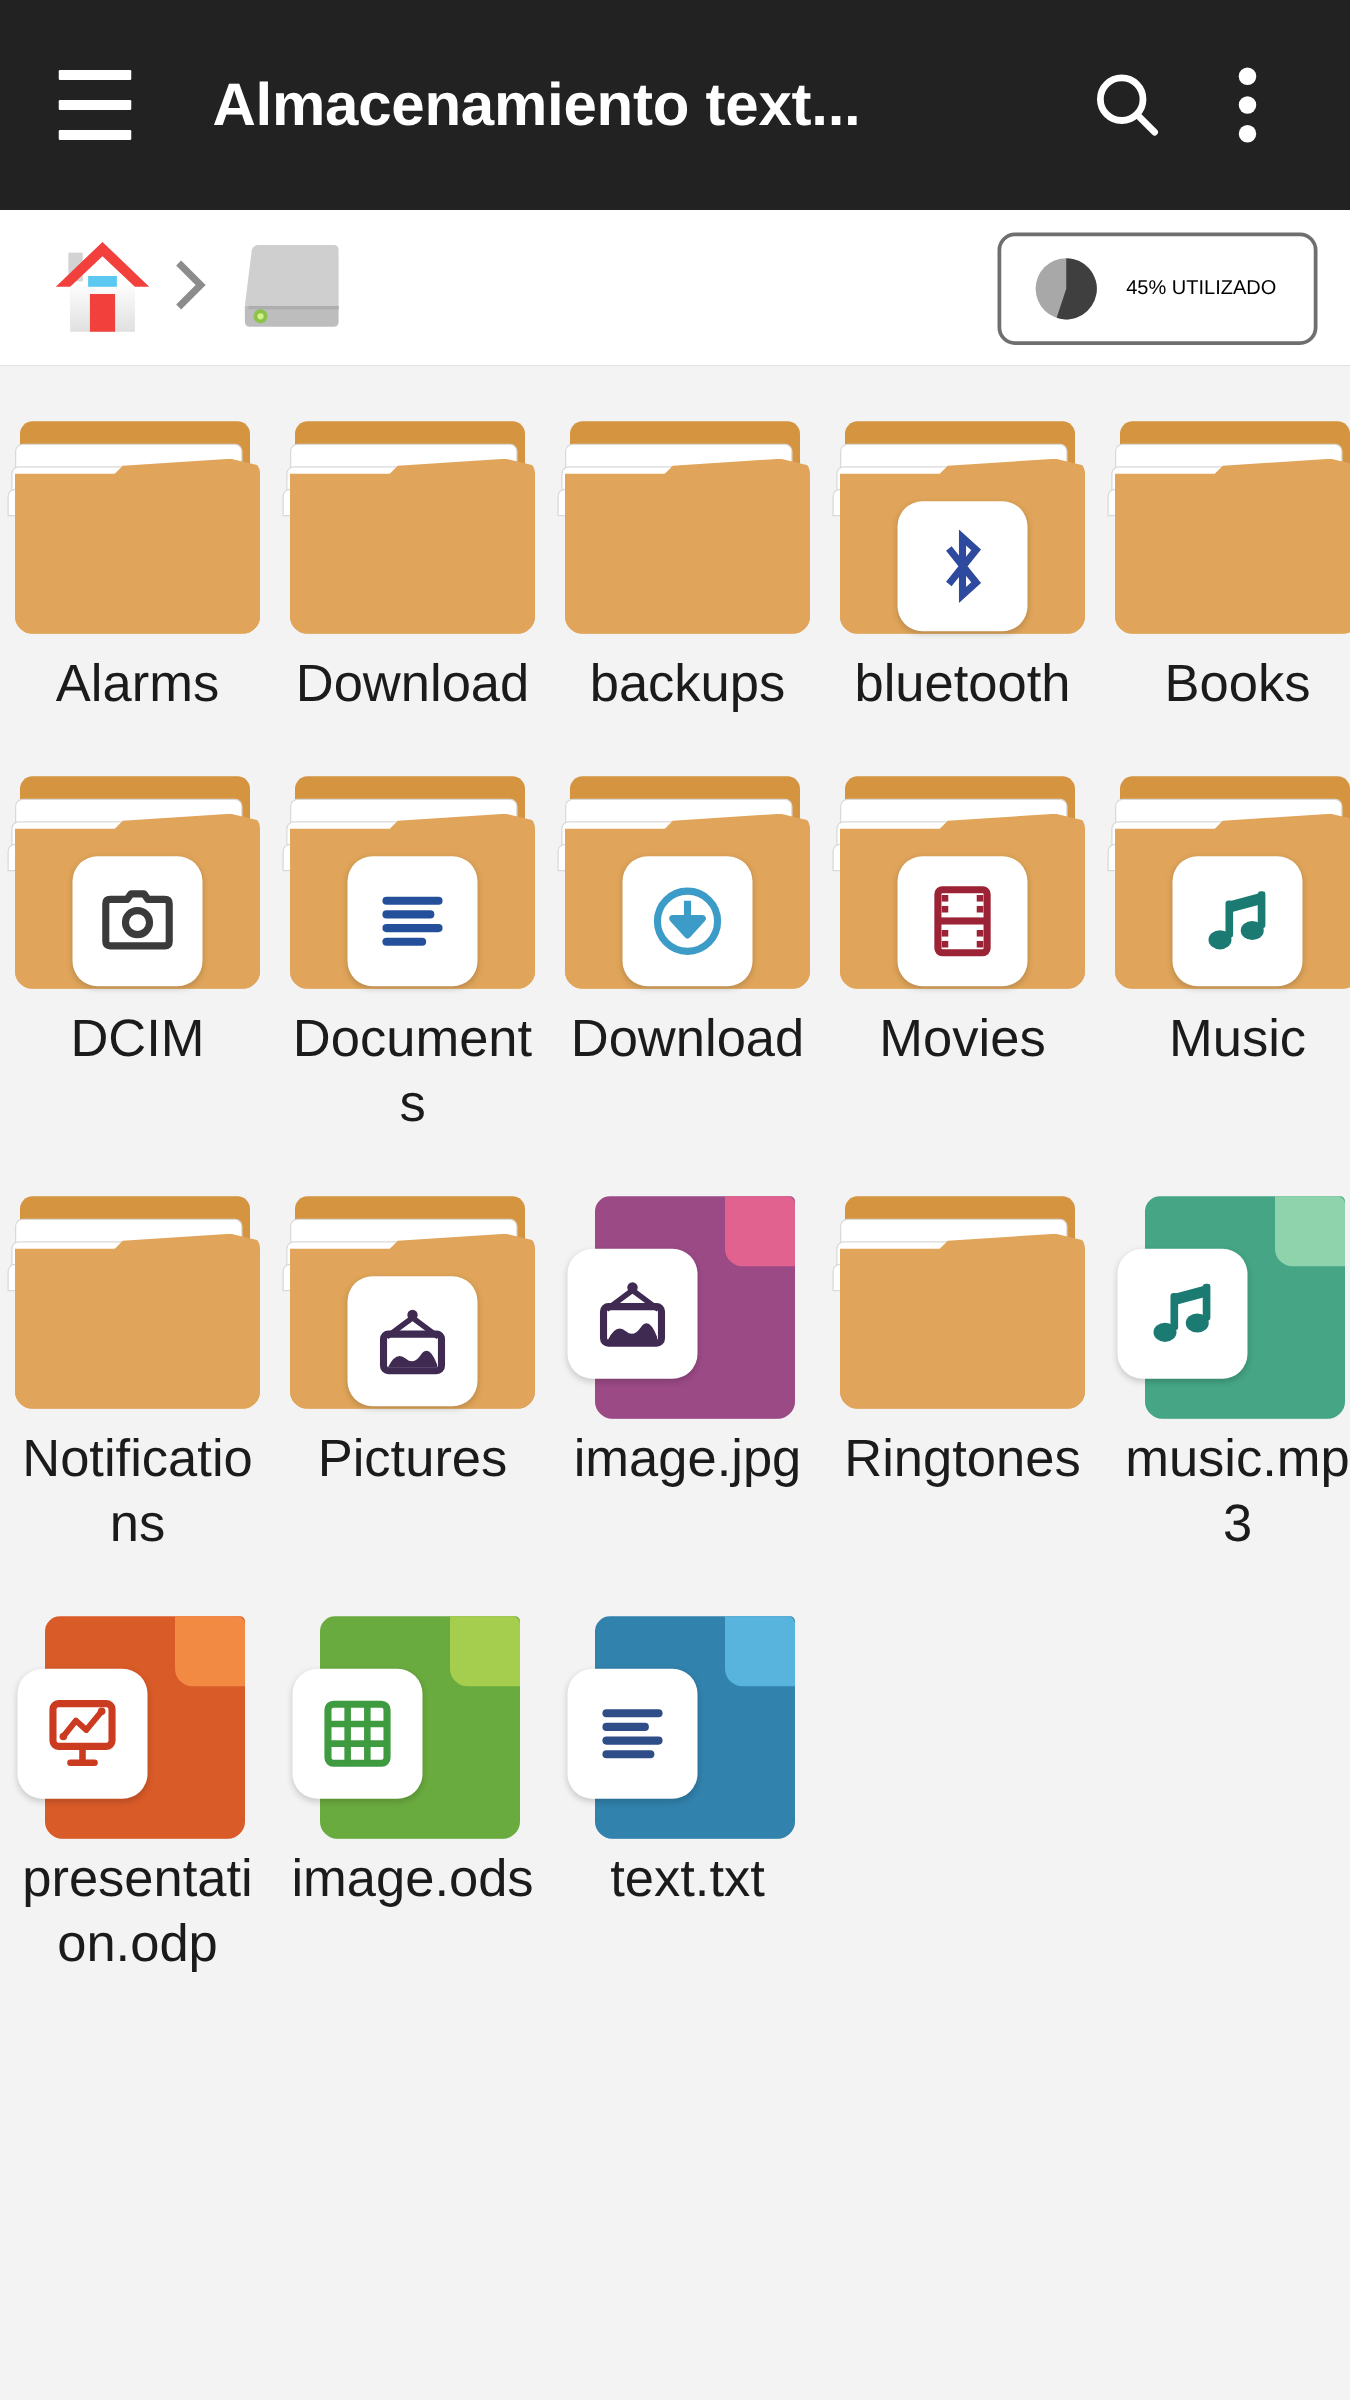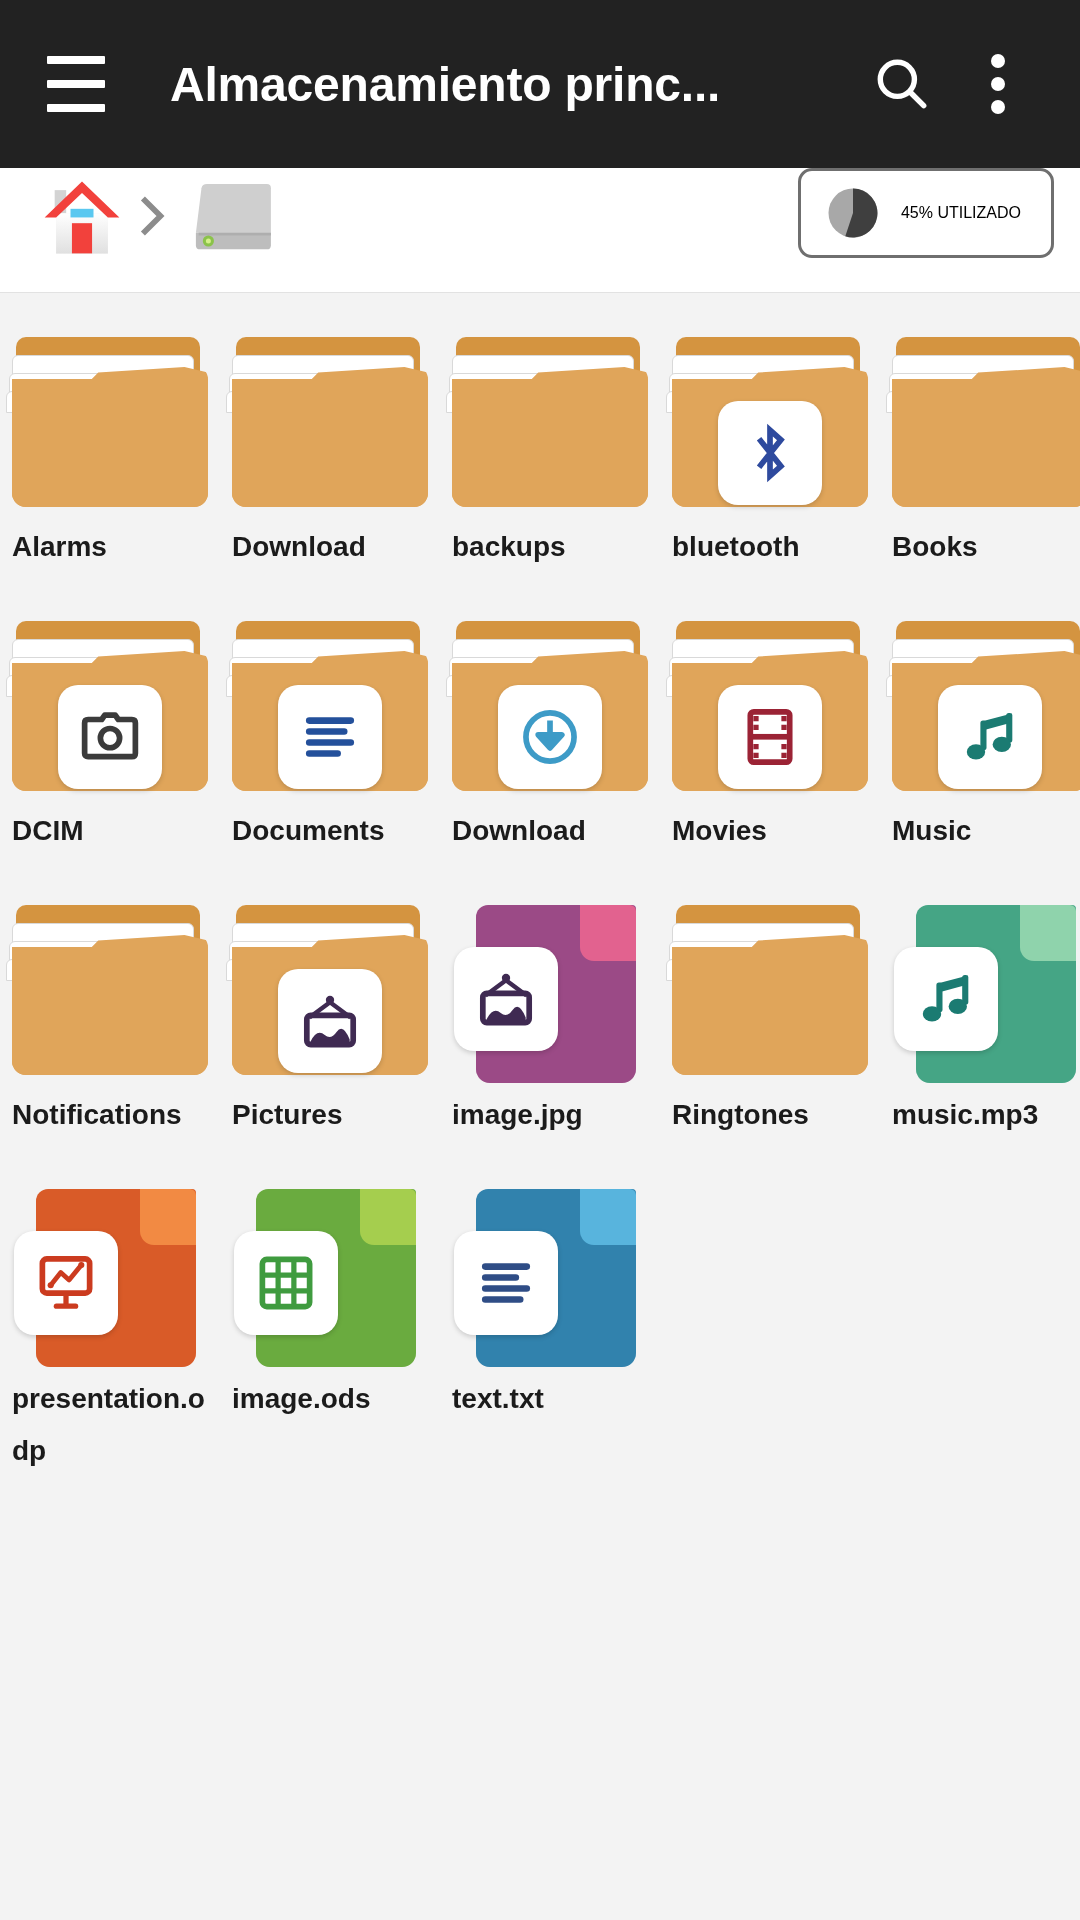--- a/index.html
+++ b/index.html
@@ -47,21 +47,21 @@
     cursor: pointer;
   }
   .dots { display: flex; flex-direction: column; gap: 9px; align-items: center; }
   .dots i { display: block; width: 14px; height: 14px; border-radius: 50%; background: #fff; }
 
   
   .crumbbar {
     height: 125px;
     background: #ffffff;
     display: flex;
-    align-items: flex-start;
+    align-items: flex-end;
     padding: 0 26px 16px 34px;
     border-bottom: 1px solid #e2e2e2;
   }
   .crumb {
     display: flex; align-items: center; justify-content: center;
     cursor: pointer;
   }
   .crumb-home { width: 96px; height: 96px; }
   .crumb-drive { width: 100px; height: 96px; margin-left: 8px; }
   .crumb-sep {
@@ -93,26 +93,26 @@
     padding: 18px 8px 20px 8px;
     cursor: pointer;
   }
   .thumb {
     width: 204px; height: 188px;
     position: relative;
     margin-bottom: 6px;
   }
   .cell-label {
     width: 196px;
-    font-size: 28px;
+    text-align: center;
+    font-size: 42px;
     line-height: 52px;
     color: #1b1b1b;
     word-break: break-all;
     overflow-wrap: break-word;
-    font-weight: bold;
   }
 
   
   .folder-back {
     position: absolute; left: 8px; top: 10px;
     width: 184px; height: 36px;
     background: #d49440;
     border-radius: 10px 10px 0 0;
   }
   .paper {
@@ -170,21 +170,21 @@
 </style>
 </head>
 <body>
 
 <div class="appbar">
   <div class="hamburger">
     <span></span>
     <span></span>
     <span></span>
   </div>
-  <div class="appbar-title">Almacenamiento princ...</div>
+  <div class="appbar-title">Almacenamiento text...</div>
   <div class="appbar-actions">
     <div class="icon-btn">
       <svg width="62" height="62" viewBox="0 0 24 24" fill="none" stroke="#ffffff" stroke-width="2.1" stroke-linecap="round">
         <circle cx="10.2" cy="10.2" r="6.6"></circle>
         <line x1="15.2" y1="15.2" x2="20.4" y2="20.4"></line>
       </svg>
     </div>
     <div class="icon-btn">
       <span class="dots">
         <i></i>

